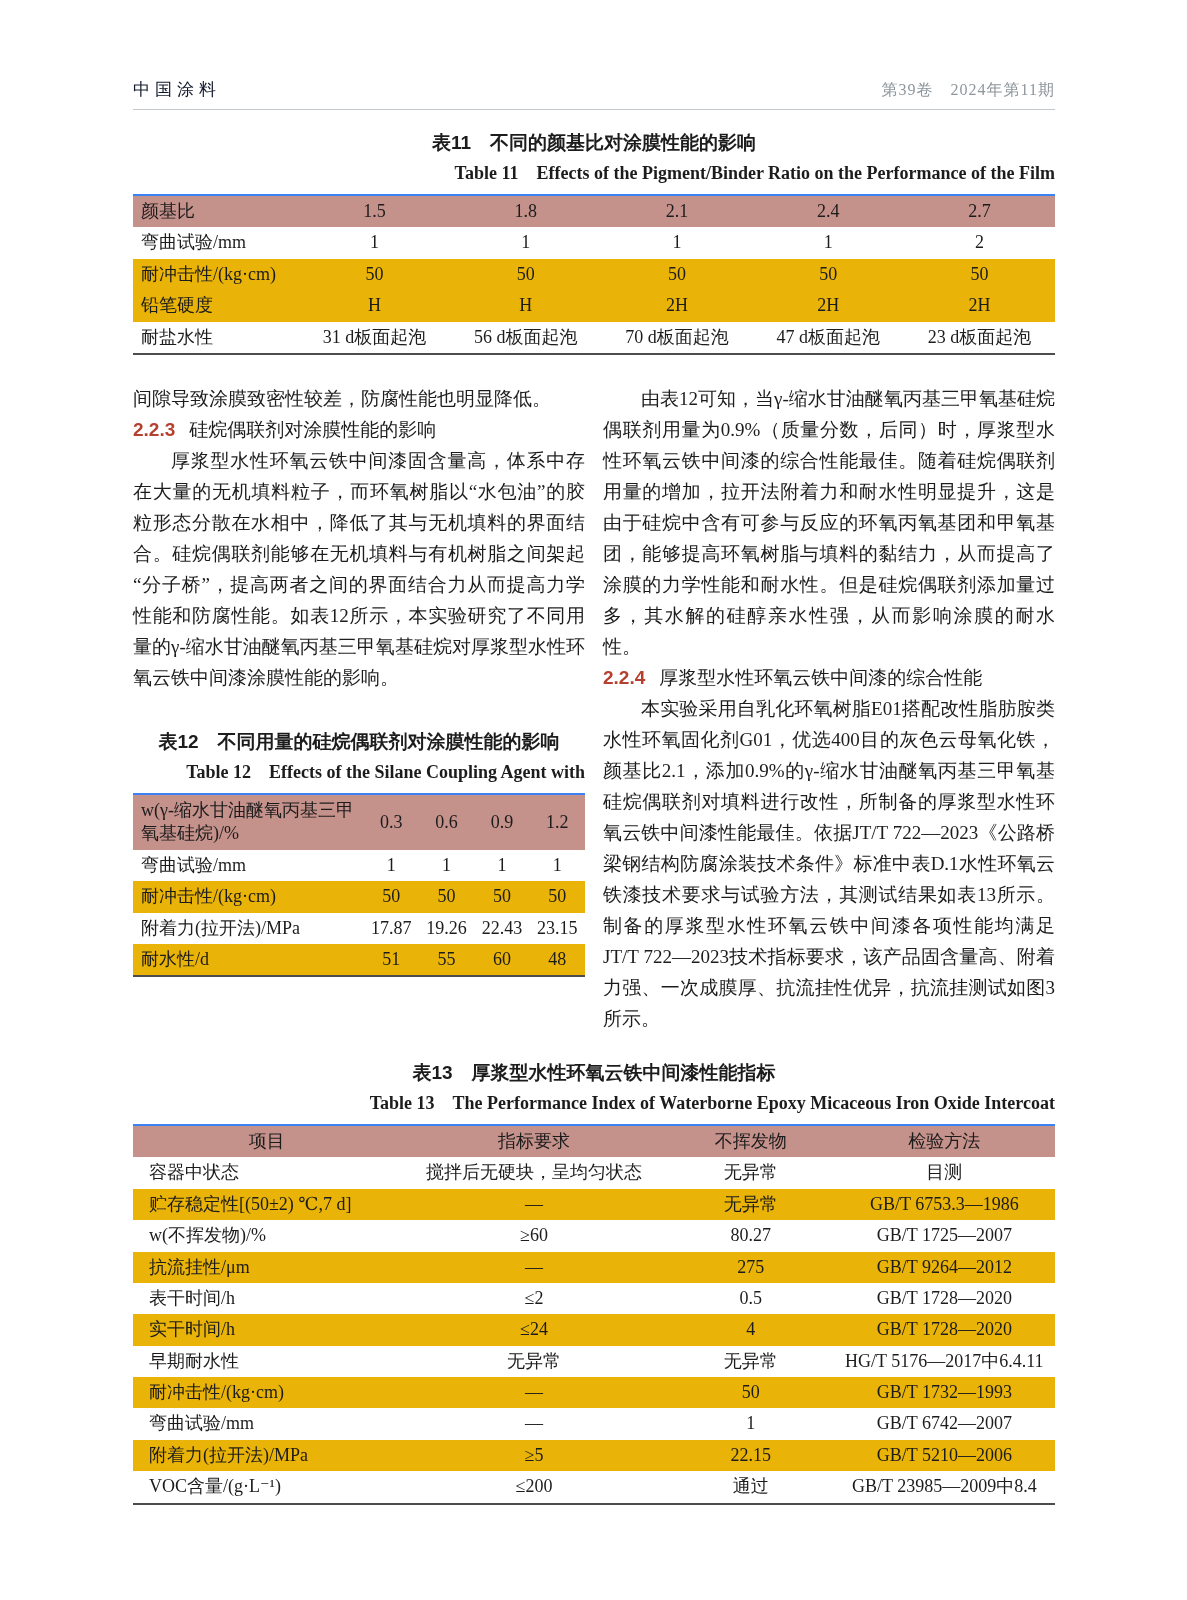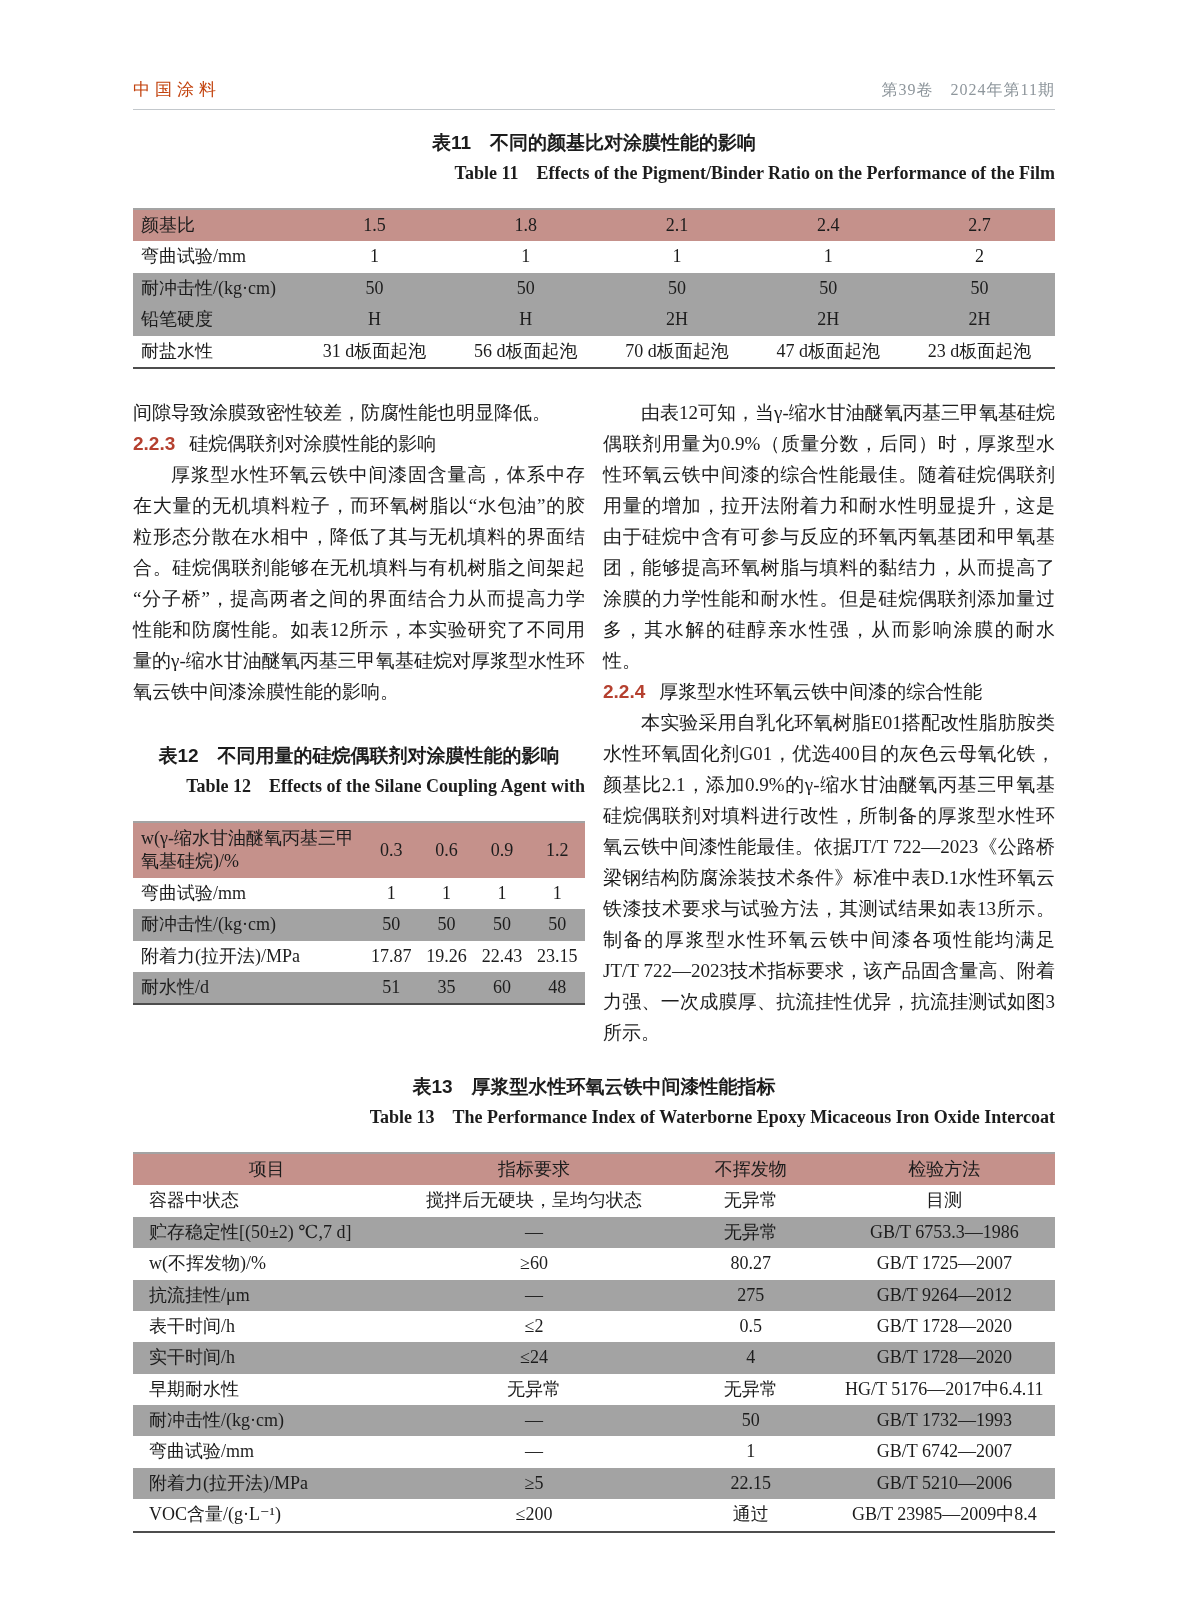--- a/index.html
+++ b/index.html
@@ -5,33 +5,33 @@
   html,body{margin:0;padding:0;}
   body{
     width:1187px;height:1600px;background:#ffffff;overflow:hidden;
     font-family:"Liberation Serif","DejaVu Serif",serif;color:#1c1c1c;
     box-sizing:border-box;padding-top:78px;
   }
   .page{width:922px;margin-left:133px;}
   
   .page-header{display:flex;justify-content:space-between;align-items:flex-end;
     padding-bottom:8px;border-bottom:1px solid #c3c8cc;}
-  .journal-name{font-size:17px;color:#c2410c;letter-spacing:5px;}
+  .journal-name{font-size:17px;color:#0f172a;letter-spacing:5px;}
   .issue-info{font-size:16px;color:#8e969c;letter-spacing:1px;}
   
   .tbl-title-zh{margin-top:20px;text-align:center;font-size:19px;font-weight:bold;
     font-family:"Liberation Sans","DejaVu Sans",sans-serif;}
   .tbl-title-en{margin-top:5px;text-align:right;font-size:18px;font-weight:bold;line-height:25px;}
   
-  table.tbl{border-collapse:collapse;width:100%;margin-top:22px;
-    border-top:2px solid #a3a3a3;border-bottom:2px solid #4d4d4d;}
+  table.tbl{border-collapse:collapse;width:100%;margin-top:8px;
+    border-top:2px solid #3b82f6;border-bottom:2px solid #4d4d4d;}
   table.tbl td{font-size:18px;padding:4px 2px;text-align:center;vertical-align:middle;line-height:1.3;}
   table.tbl td.lbl{text-align:left;padding-left:8px;}
   tr.r-dark{background:#c5918b;}
-  tr.r-pink{background:#a3a3a3;}
+  tr.r-pink{background:#eab308;}
   .t11 td.lbl{width:18%;}
   .t11 td.v{width:16.4%;}
   .t12 td.lbl{width:51%;}
   .t12 td.v{width:12.25%;}
   .t13 td.c1{width:29%;text-align:left;padding-left:16px;}
   .t13 td.c2{width:29%;}
   .t13 td.c3{width:18%;}
   .t13 td.c4{width:24%;}
   .t13 tr.hdr td{text-align:center !important;padding-left:2px !important;}
   
@@ -137,21 +137,21 @@
           <tr>
             <td class="lbl">附着力(拉开法)/MPa</td>
             <td class="v">17.87</td>
             <td class="v">19.26</td>
             <td class="v">22.43</td>
             <td class="v">23.15</td>
           </tr>
           <tr class="r-pink">
             <td class="lbl">耐水性/d</td>
             <td class="v">51</td>
-            <td class="v">35</td>
+            <td class="v">55</td>
             <td class="v">60</td>
             <td class="v">48</td>
           </tr>
         </tbody>
           </table>
       </div>
     </div>
 
     <div class="col">
       <p class="para indent">由表12可知，当γ-缩水甘油醚氧丙基三甲氧基硅烷偶联剂用量为0.9%（质量分数，后同）时，厚浆型水性环氧云铁中间漆的综合性能最佳。随着硅烷偶联剂用量的增加，拉开法附着力和耐水性明显提升，这是由于硅烷中含有可参与反应的环氧丙氧基团和甲氧基团，能够提高环氧树脂与填料的黏结力，从而提高了涂膜的力学性能和耐水性。但是硅烷偶联剂添加量过多，其水解的硅醇亲水性强，从而影响涂膜的耐水性。</p>

